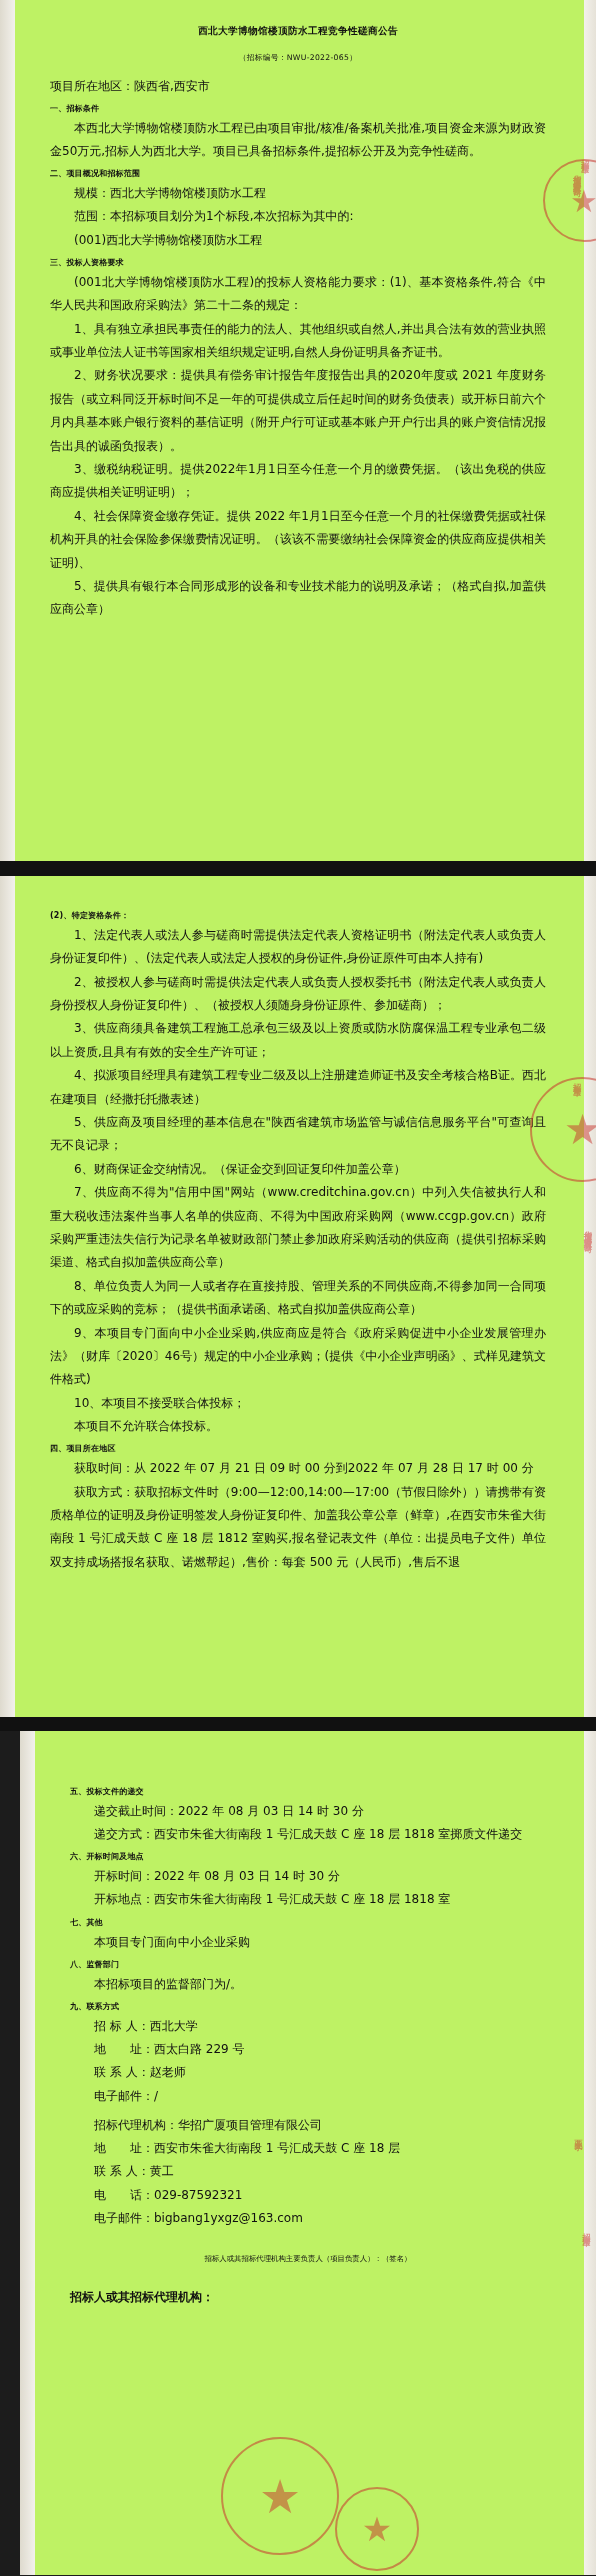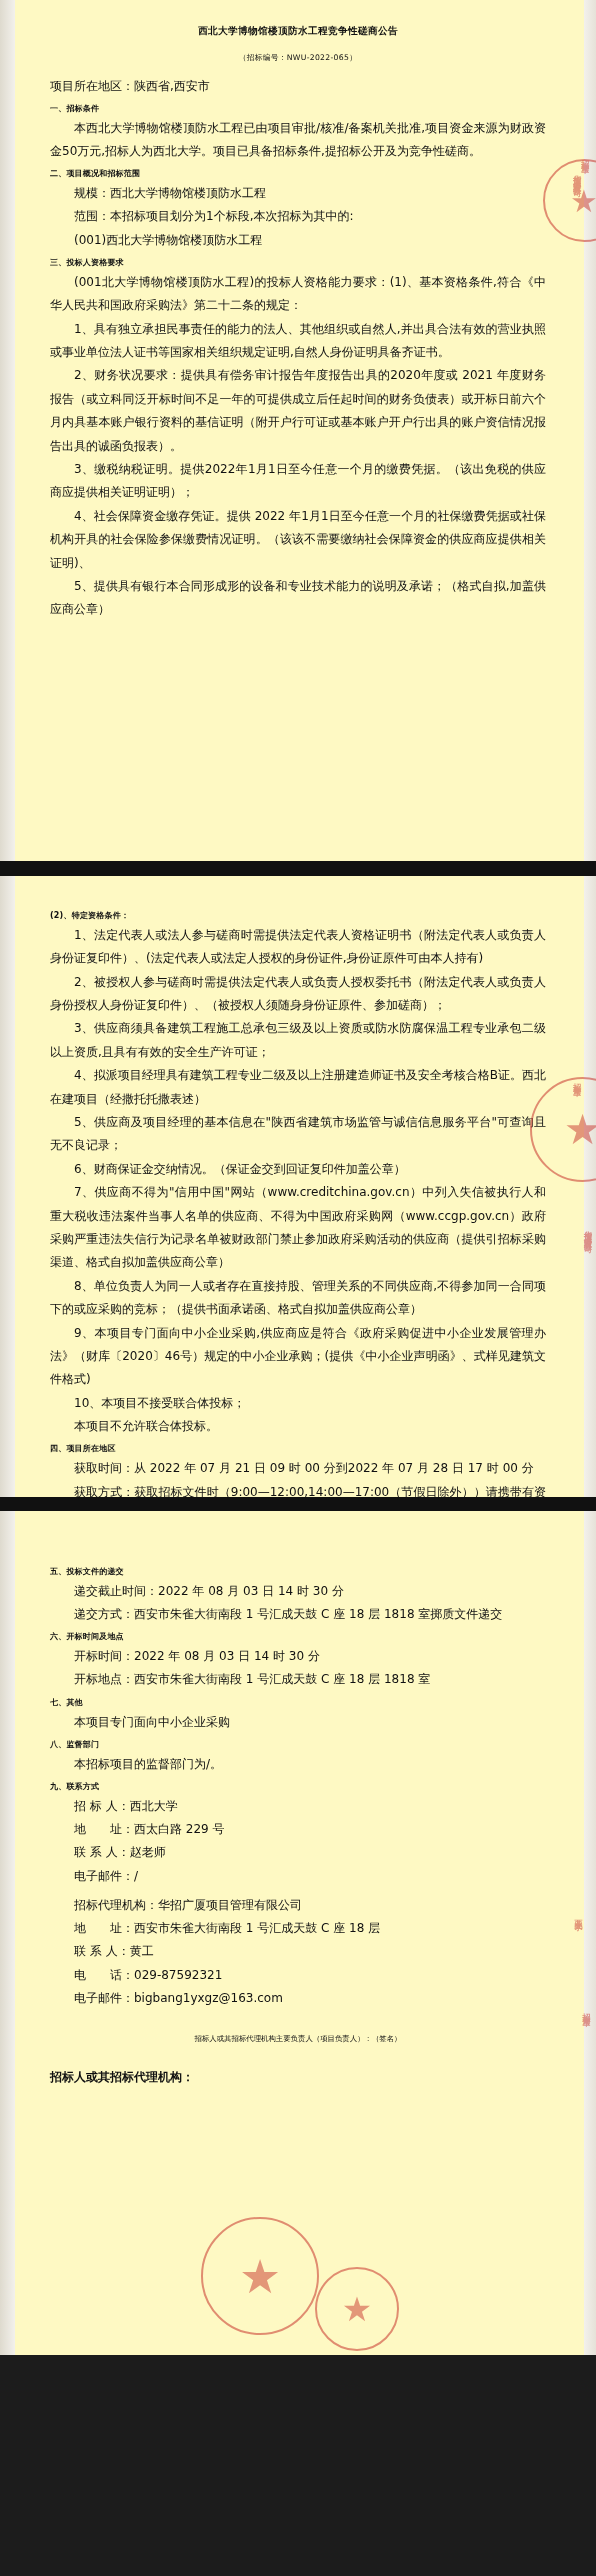--- a/index.html
+++ b/index.html
@@ -1,27 +1,27 @@
 <!DOCTYPE html>
 <html style="font-size:10.7px"><head>
 <meta charset="utf-8">
 <style>
   html,body{margin:0;padding:0;background:#1c1c1c;}
   body{font-family:"DejaVu Sans","Liberation Sans",sans-serif;}
   .page-wrap{width:596px;margin:0 auto;background:#1c1c1c;}
   .sheet{
     position:relative;
-    background:#fef9c3;
+    background:#bef264;
     color:#111;
     box-sizing:border-box;
     overflow:hidden;
   }
   .sheet.p1{height:861px;padding:23px 50px 0 50px;}
-  .sheet.p2{height:621px;padding:29.5px 50px 0 50px;}
-  .sheet.p3{height:844px;padding:29.5px 50px 0 50px;}
+  .sheet.p2{height:841px;padding:29.5px 50px 0 50px;}
+  .sheet.p3{height:844px;padding:29.5px 50px 0 50px;margin-left:20px;}
   .gap{height:14.7px;background:#111;}
   .doc-title{
     text-align:center;
     font-size:9.7px;
     font-weight:bold;
     letter-spacing:0.3px;
     line-height:1.6;
   }
   .doc-subtitle{
     text-align:center;

